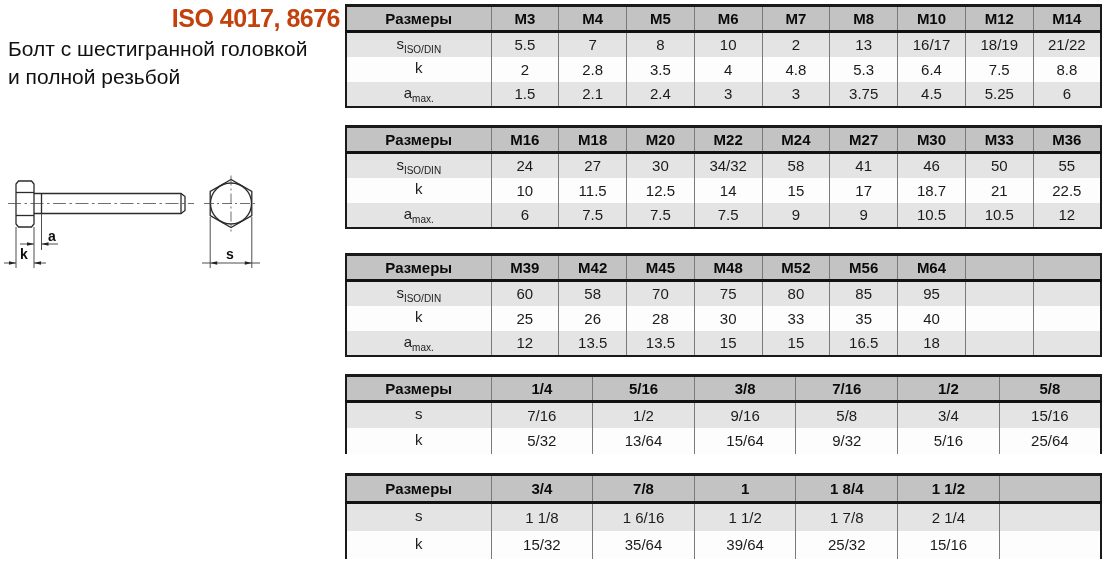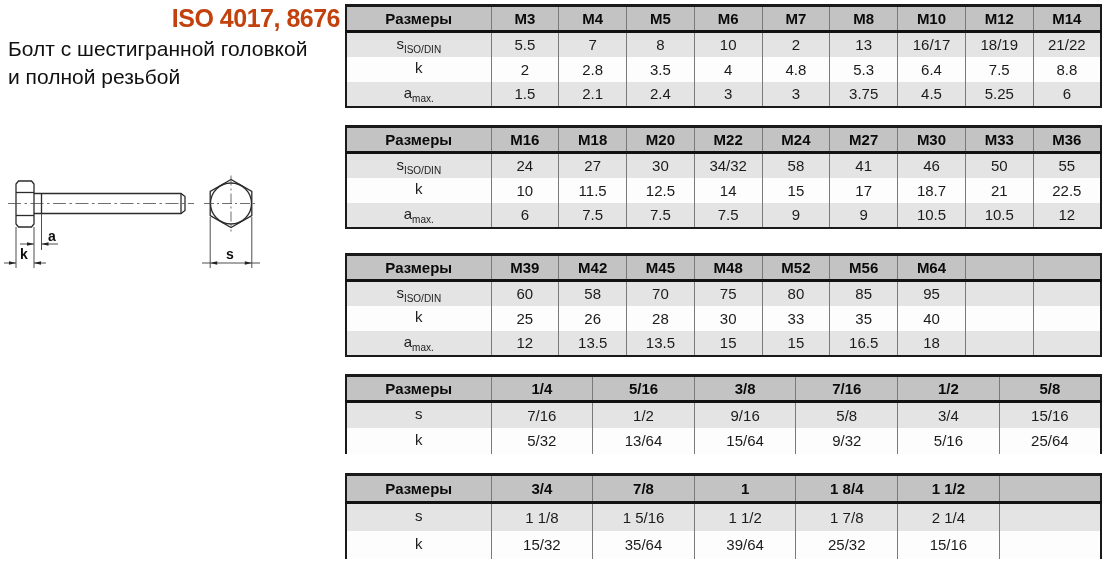--- a/index.html
+++ b/index.html
@@ -358,21 +358,21 @@
           <th>1</th>
           <th>1 8/4</th>
           <th>1 1/2</th>
           <th></th>
         </tr>
       </thead>
       <tbody>
         <tr>
           <td class="rowlabel"><span>s</span><sub></sub></td>
           <td>1 1/8</td>
-          <td>1 5/16</td>
+          <td>1 6/16</td>
           <td>1 1/2</td>
           <td>1 7/8</td>
           <td>2 1/4</td>
           <td></td>
         </tr>
         <tr>
           <td class="rowlabel"><span>k</span><sub></sub></td>
           <td>15/32</td>
           <td>35/64</td>
           <td>39/64</td>

